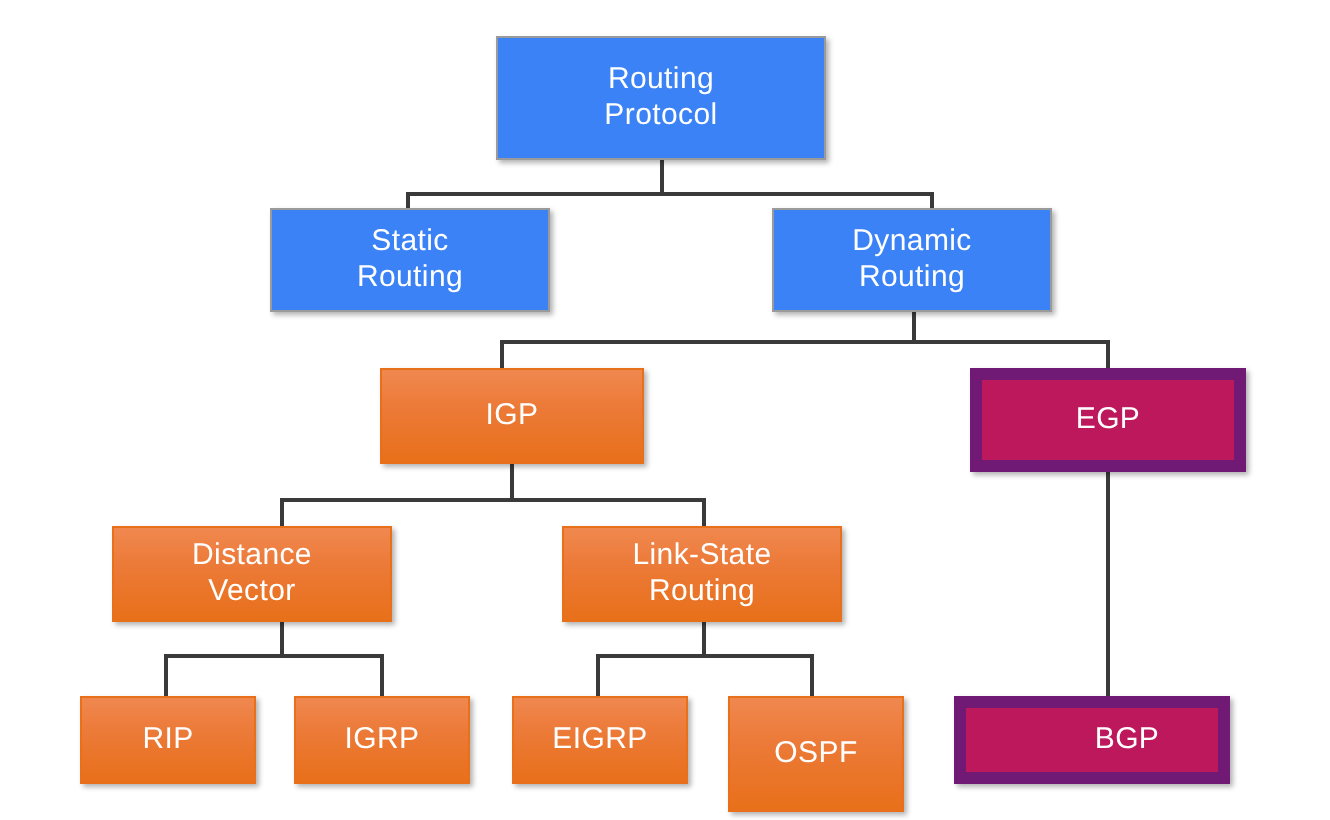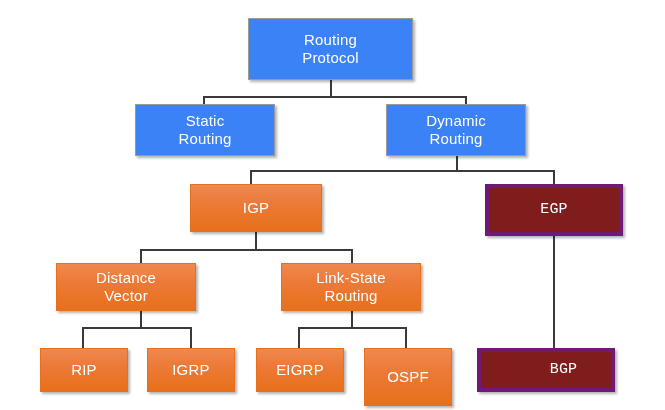--- a/index.html
+++ b/index.html
@@ -36,23 +36,22 @@
   }
   .node.gray {
     background: #3b82f6;
     border: 1px solid #9a9a9a;
   }
   .node.orange {
     background: linear-gradient(180deg, #f0884f 0%, #ec7a38 40%, #e8701a 100%);
     border: 1px solid #e8701a;
   }
   .node.blue {
-    background: #7f1d1d;
-    border: 4px solid #701a75;
-    font-family: Liberation Mono, monospace;
+    background: #be185d;
+    border: 6px solid #701a75;
   }
   .edge {
     position: absolute;
     background: #3a3a3a;
     z-index: 1;
   }
   .edge.v { width: 2px; }
   .edge.h { height: 2px; }
 </style>
 </head>

